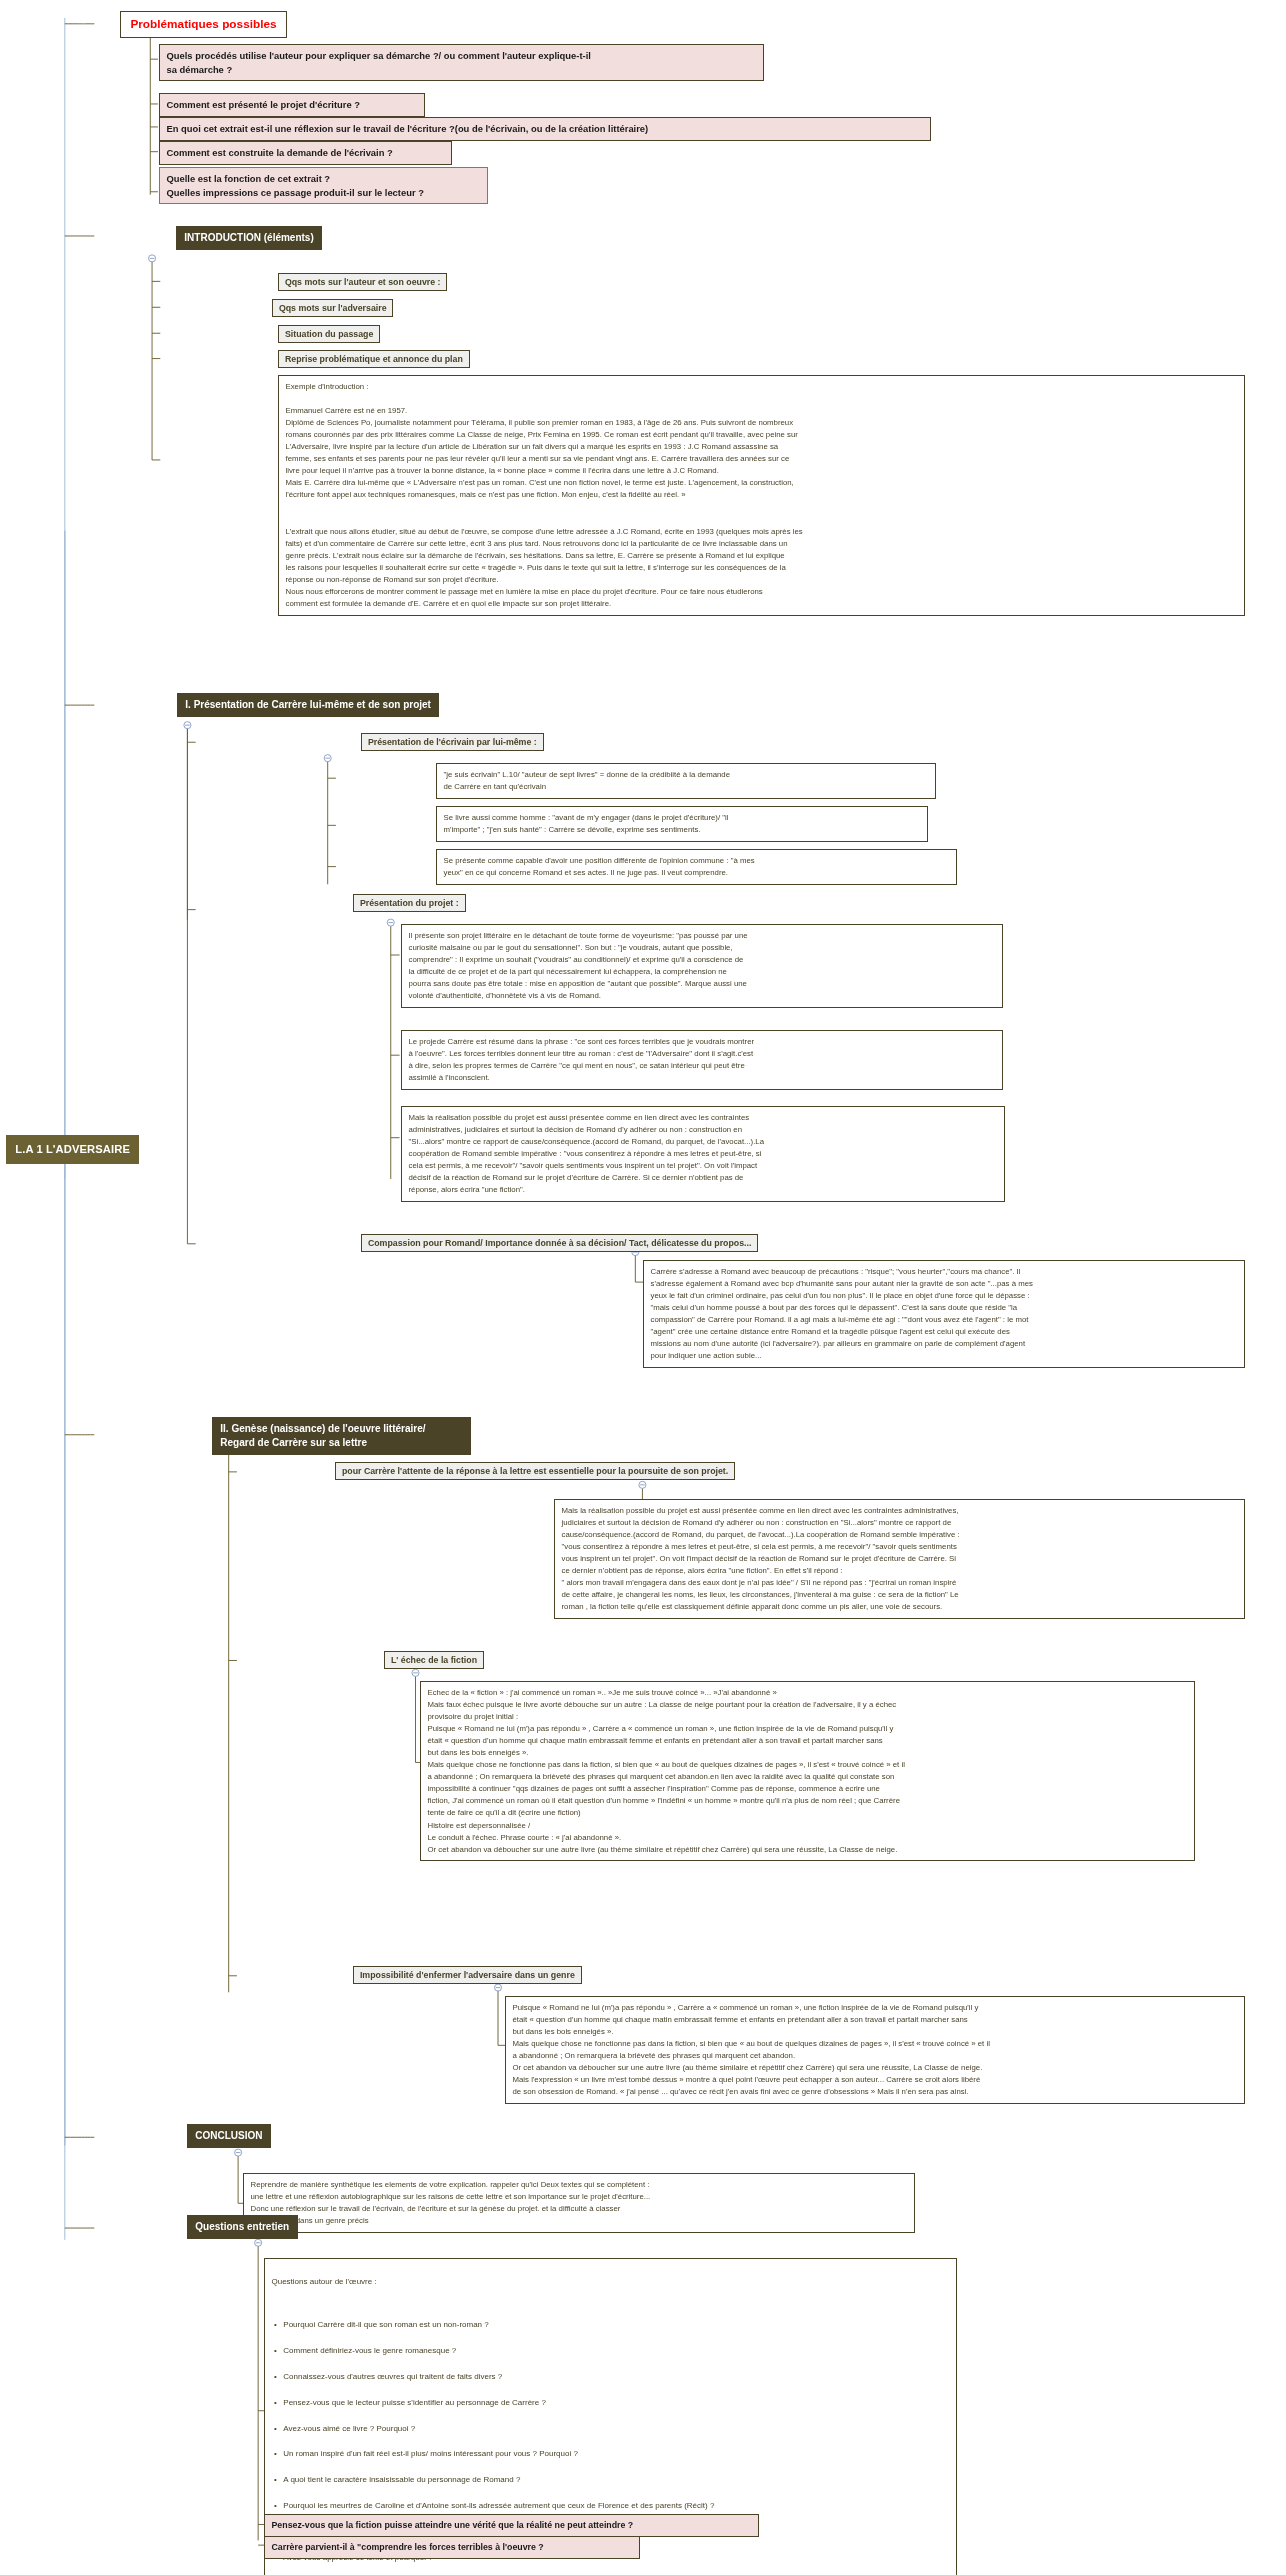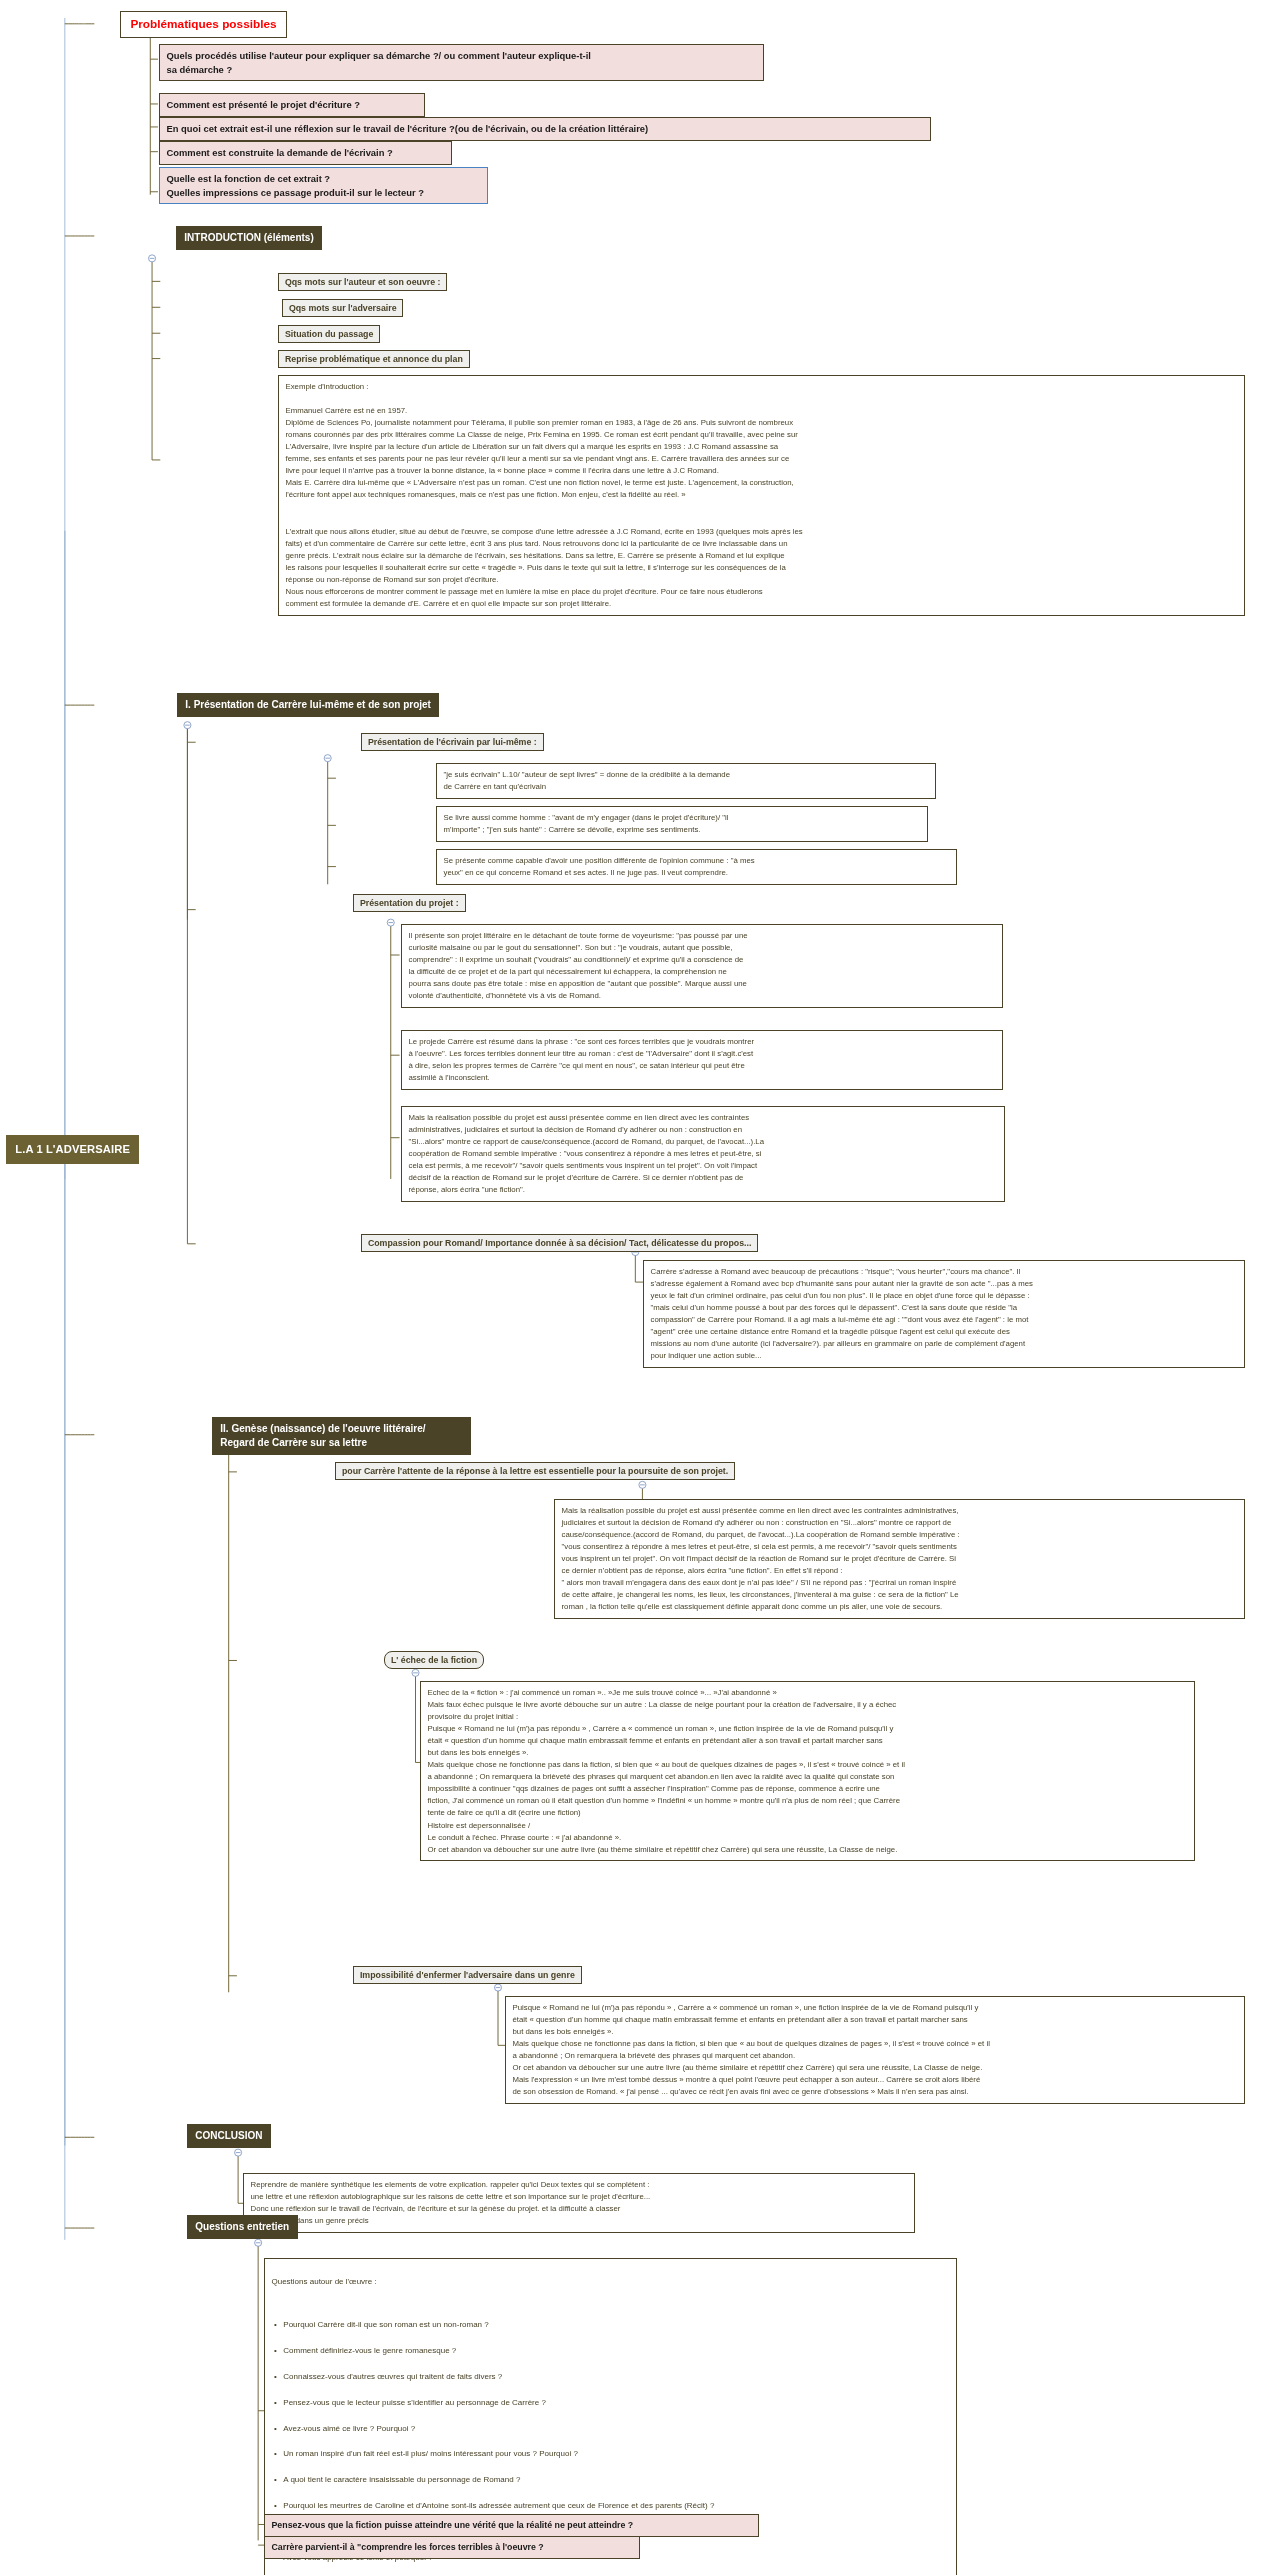--- a/index.html
+++ b/index.html
@@ -197,21 +197,21 @@
   <div class="node pink" style="left:159px; top:117px; width:772px;">En quoi cet extrait est-il une réflexion sur le travail de l'écriture ?(ou de l'écrivain, ou de la création littéraire)</div>
 
   <div class="node pink" style="left:159px; top:141px; width:293px;">Comment est construite la demande de l'écrivain ?</div>
 
   <div class="node pink sel" style="left:159px; top:167px; width:329px;">Quelle est la fonction de cet extrait ?
 Quelles impressions ce passage  produit-il sur le lecteur ?</div>
 
   <div class="node heading" style="left:176px; top:226px;">INTRODUCTION (éléments)</div>
 
   <div class="node grey" style="left:278px; top:273px;">Qqs mots sur l'auteur et son oeuvre :</div>
-  <div class="node grey" style="left:282px; top:299px;text-align:right;">Qqs mots sur l'adversaire</div>
+  <div class="node grey" style="left:272px; top:299px;text-align:right;">Qqs mots sur l'adversaire</div>
   <div class="node grey" style="left:278px; top:325px;">Situation du passage</div>
   <div class="node grey" style="left:278px; top:350px;">Reprise problématique et annonce du plan</div>
 
   <div class="node white" style="left:278px; top:375px; width:967px;">Exemple d'introduction :
 
 Emmanuel Carrère est né en 1957.
 Diplômé de Sciences Po, journaliste notamment pour Télérama, il publie son premier roman en 1983, à l'âge de 26 ans. Puis suivront de nombreux
 romans couronnés par des prix littéraires comme La Classe de neige, Prix Femina en 1995. Ce roman est écrit pendant qu'il travaille, avec peine sur
 L'Adversaire,  livre inspiré par la lecture d'un article de Libération sur un fait divers qui a marqué les esprits en 1993 : J.C Romand   assassine sa
 femme, ses enfants et ses parents pour ne pas leur révéler qu'il leur a menti sur sa vie pendant vingt ans. E. Carrère travaillera des années sur ce
@@ -278,21 +278,21 @@
   <div class="node white" style="left:554px; top:1499px; width:691px;">Mais la réalisation possible du  projet est aussi présentée comme en lien direct avec les contraintes administratives,
 judiciaires et surtout la décision de Romand d'y adhérer ou non : construction en "Si...alors" montre ce rapport de
 cause/conséquence.(accord de Romand, du parquet, de l'avocat...).La coopération de Romand semble impérative :
 "vous consentirez à répondre à mes letres et peut-être, si cela est permis, à me recevoir"/ "savoir quels sentiments
 vous inspirent un tel projet".  On voit l'impact décisif de la réaction de Romand sur le projet d'écriture de Carrère. Si
 ce dernier n'obtient pas de réponse, alors écrira "une fiction".                                            En effet s'il répond :
 " alors mon travail m'engagera dans des eaux dont je n'ai pas idée" / S'il ne répond pas : "j'écrirai  un roman inspiré
 de cette affaire, je changerai les noms, les lieux, les circonstances, j'inventerai à ma guise : ce sera de la fiction" Le
 roman , la fiction telle qu'elle est classiquement définie apparait donc comme un pis aller, une voie de secours.</div>
 
-  <div class="node grey" style="left:384px; top:1651px;border-radius:8px;">L' échec de la fiction</div>
+  <div class="node grey" style="left:384px; top:1651px;">L' échec de la fiction</div>
 
   <div class="node white" style="left:420px; top:1681px; width:775px;">Echec de la « fiction » : j'ai commencé un roman ».. »Je me suis trouvé coincé »... »J'ai abandonné »
 Mais faux échec puisque le livre avorté débouche sur un autre : La classe de neige pourtant pour la création de l'adversaire, il y a échec
 provisoire du projet initial :
 Puisque « Romand ne lui (m')a pas répondu » , Carrère a « commencé un roman », une fiction inspirée de la vie de Romand puisqu'il y
 était « question  d'un homme qui chaque matin embrassait femme et enfants en prétendant aller à son travail et partait marcher sans
 but dans les bois enneigés ».
 Mais quelque chose ne fonctionne pas dans la fiction, si bien que « au bout de quelques dizaines de pages », il s'est « trouvé coincé » et il
 a abandonné ; On remarquera la brièveté des phrases qui marquent cet abandon.en lien avec la raidité avec la qualité qui constate son
 impossibilité à continuer "qqs dizaines de pages ont suffit à assécher l'inspiration" Comme pas de réponse, commence à ecrire une

